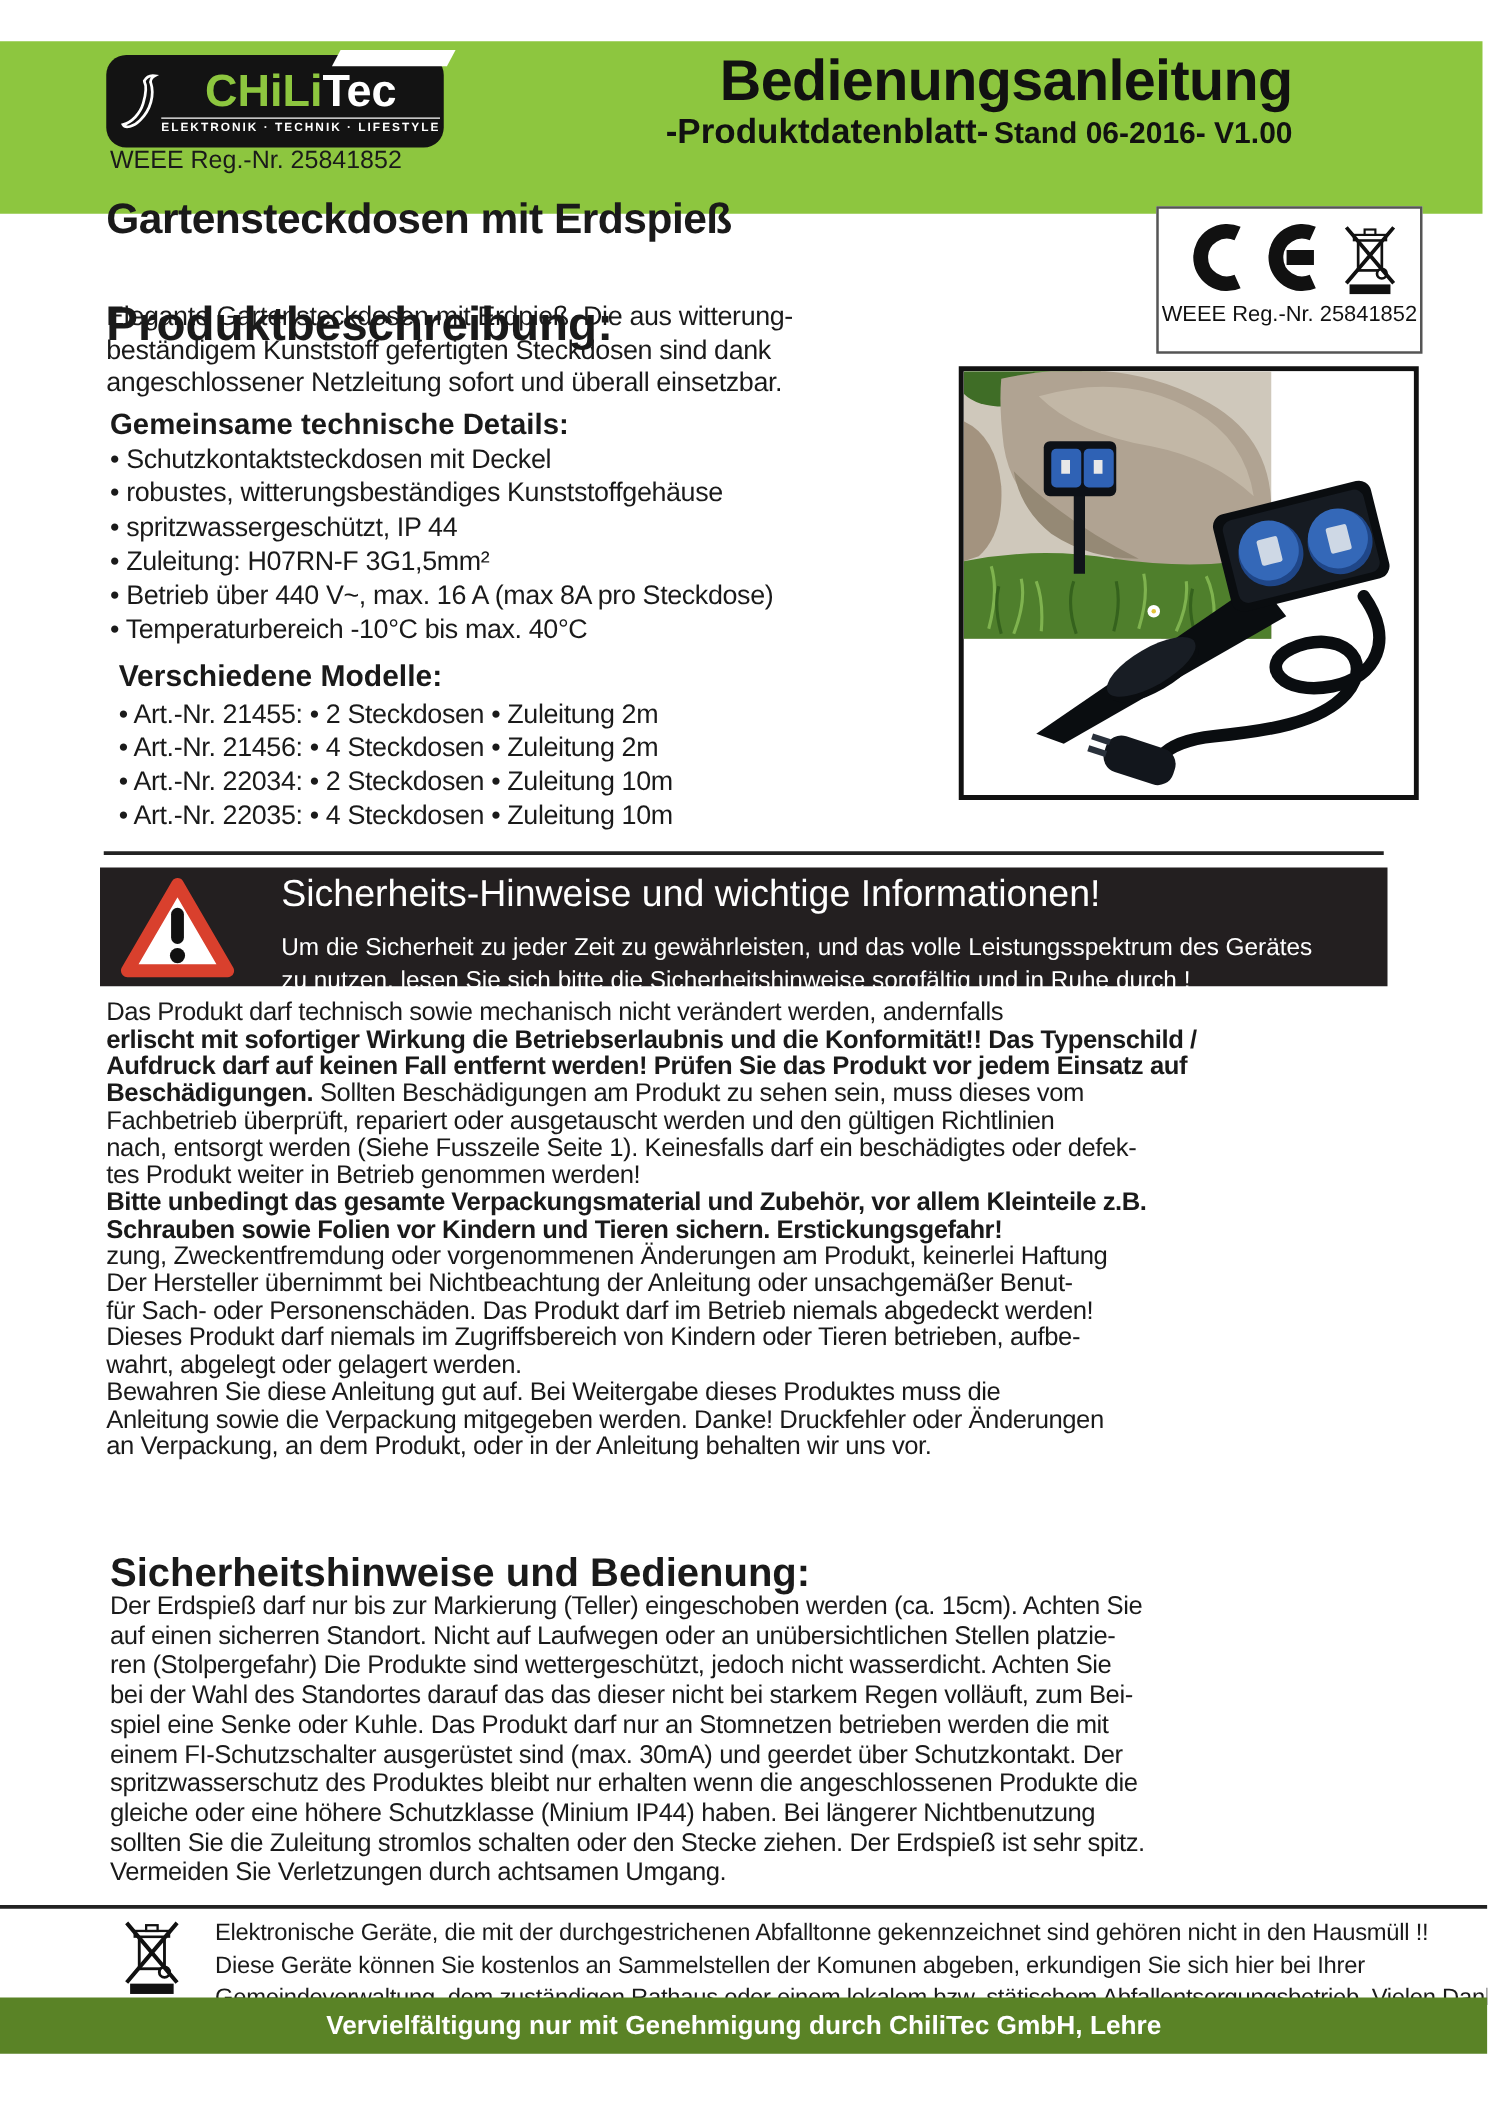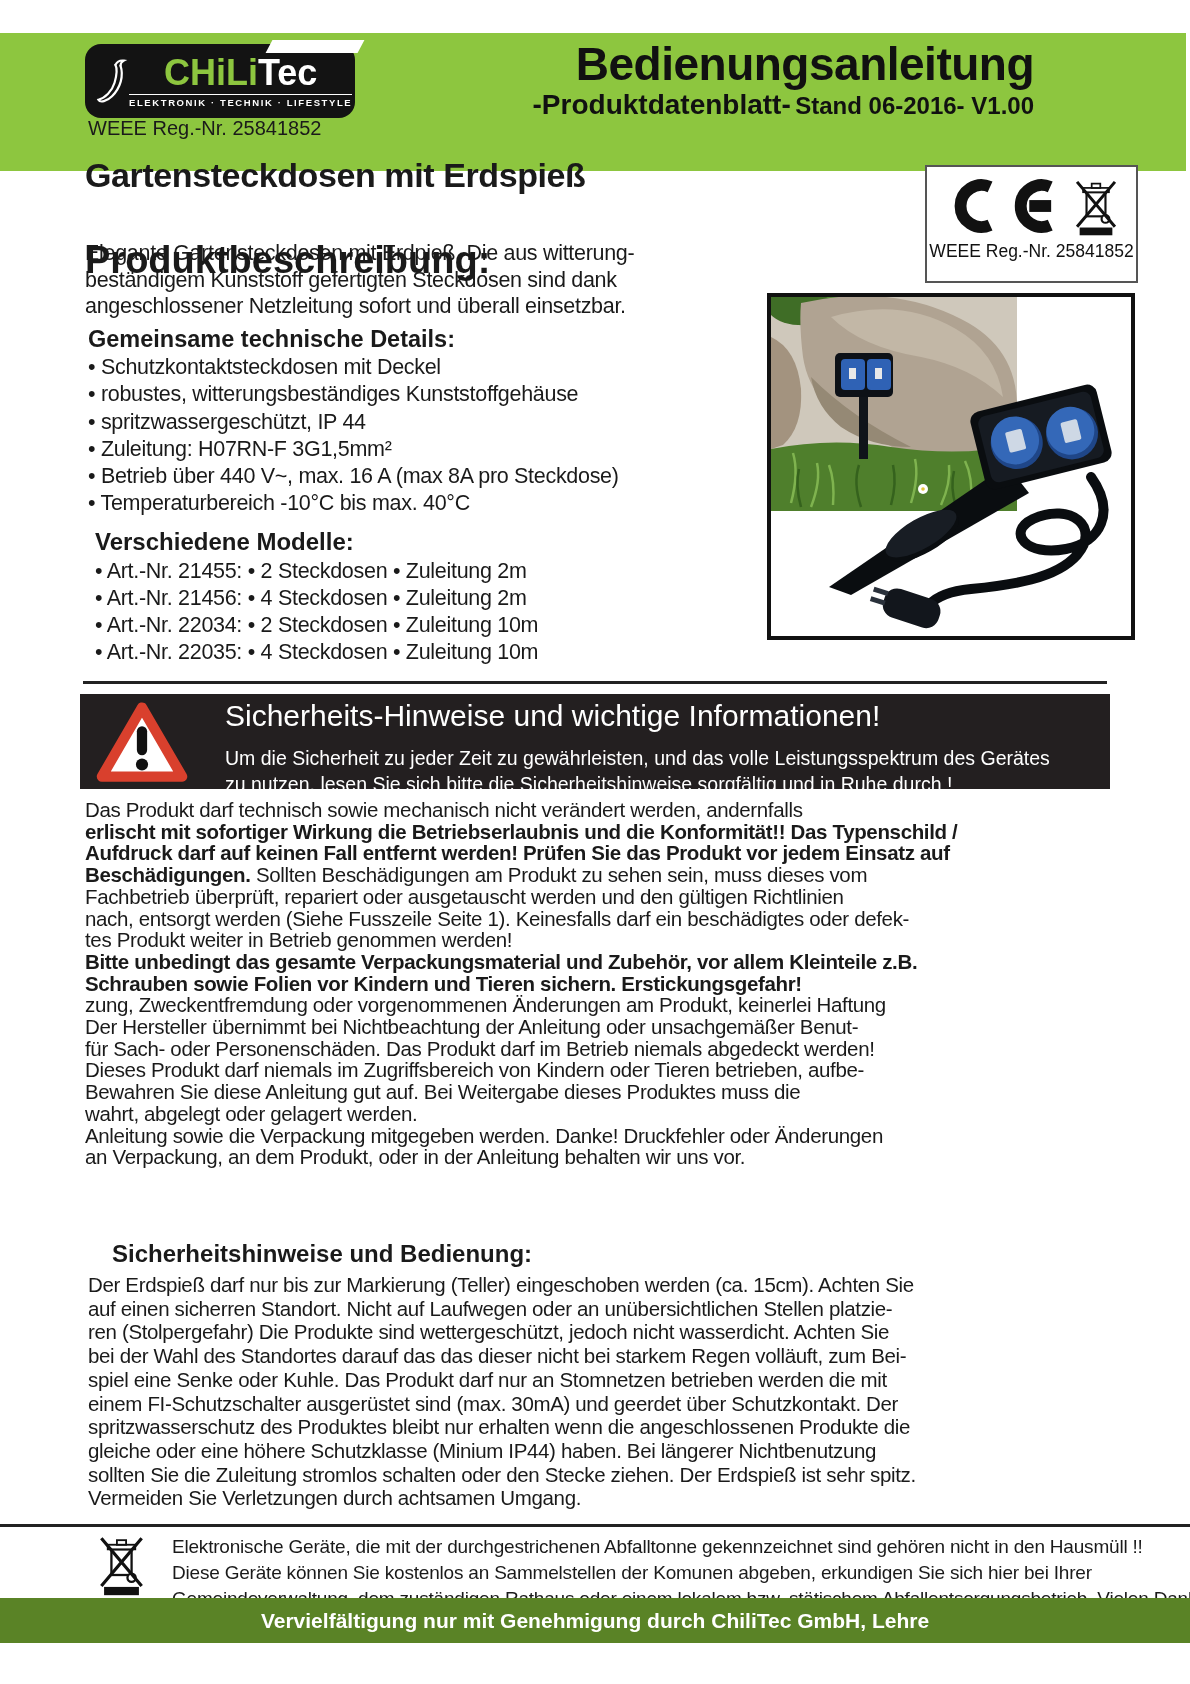--- a/index.html
+++ b/index.html
@@ -50,21 +50,21 @@
   .divider{position:absolute;left:83px;top:681px;width:1024px;height:3px;background:#222;}
   .banner{position:absolute;left:80px;top:694px;width:1030px;height:95px;background:#231f20;}
   .warn-tri{position:absolute;left:14px;top:7px;width:96px;height:84px;}
   .banner-texts{position:absolute;left:145px;top:4px;color:#ffffff;}
   .banner-title{font-size:30px;line-height:36px;font-weight:400;}
   .banner-sub{font-size:19.5px;line-height:25.5px;margin-top:12px;}
   .b-line{white-space:nowrap;}
   
   .safety-lines{position:absolute;left:85px;top:799px;font-size:20.5px;line-height:21.7px;letter-spacing:-0.35px;}
   
-  .usage-head{position:absolute;left:88px;top:1240px;font-size:24px;font-weight:700;margin-left:24px;}
+  .usage-head{position:absolute;left:88px;top:1240px;font-size:32px;font-weight:700;}
   .usage-lines{position:absolute;left:88px;top:1273px;font-size:20.5px;line-height:23.7px;letter-spacing:-0.35px;}
   
   .footer-rule{position:absolute;left:0;top:1524px;width:100%;height:2.5px;background:#222;}
   .footer-bin{position:absolute;left:93px;top:1531px;width:57px;height:66px;}
   .footer-lines{position:absolute;left:172px;top:1534px;font-size:19px;line-height:25.8px;letter-spacing:-0.2px;}
   .ft-line{white-space:nowrap;}
   .green-bar{position:absolute;left:0;top:1598px;width:100%;height:45px;background:#5a8326;
              display:flex;align-items:center;justify-content:center;}
   .green-bar span{color:#ffffff;font-size:21px;font-weight:700;}
 </style>
@@ -203,22 +203,22 @@
       <div class="tline"><span style="font-weight: 700;">Beschädigungen.</span><span> Sollten Beschädigungen am Produkt zu sehen sein, muss dieses vom</span></div>
       <div class="tline"><span>Fachbetrieb überprüft, repariert oder ausgetauscht werden und den gültigen Richtlinien</span></div>
       <div class="tline"><span>nach, entsorgt werden (Siehe Fusszeile Seite 1). Keinesfalls darf ein beschädigtes oder defek-</span></div>
       <div class="tline"><span>tes Produkt weiter in Betrieb genommen werden!</span></div>
       <div class="tline"><span style="font-weight: 700;">Bitte unbedingt das gesamte Verpackungsmaterial und Zubehör, vor allem Kleinteile z.B.</span></div>
       <div class="tline"><span style="font-weight: 700;">Schrauben sowie Folien vor Kindern und Tieren sichern. Erstickungsgefahr!</span></div>
       <div class="tline"><span>zung, Zweckentfremdung oder vorgenommenen Änderungen am Produkt, keinerlei Haftung</span></div>
       <div class="tline"><span>Der Hersteller übernimmt bei Nichtbeachtung der Anleitung oder unsachgemäßer Benut-</span></div>
       <div class="tline"><span>für Sach- oder Personenschäden. Das Produkt darf im Betrieb niemals abgedeckt werden!</span></div>
       <div class="tline"><span>Dieses Produkt darf niemals im Zugriffsbereich von Kindern oder Tieren betrieben, aufbe-</span></div>
+      <div class="tline"><span>wahrt, abgelegt oder gelagert werden.</span></div>
       <div class="tline"><span>Bewahren Sie diese Anleitung gut auf. Bei Weitergabe dieses Produktes muss die</span></div>
-      <div class="tline"><span>wahrt, abgelegt oder gelagert werden.</span></div>
       <div class="tline"><span>Anleitung sowie die Verpackung mitgegeben werden. Danke! Druckfehler oder Änderungen</span></div>
       <div class="tline"><span>an Verpackung, an dem Produkt, oder in der Anleitung behalten wir uns vor.</span></div>
     </div>
 
   <div class="usage-head">Sicherheitshinweise und Bedienung:</div>
   <div class="usage-lines">
       <div class="tline">Der Erdspieß darf nur bis zur Markierung (Teller) eingeschoben werden (ca. 15cm). Achten Sie</div>
       <div class="tline">auf einen sicherren Standort. Nicht auf Laufwegen oder an unübersichtlichen Stellen platzie-</div>
       <div class="tline">ren (Stolpergefahr) Die Produkte sind wettergeschützt, jedoch nicht wasserdicht. Achten Sie</div>
       <div class="tline">bei der Wahl des Standortes darauf das das dieser nicht bei starkem Regen volläuft, zum Bei-</div>

